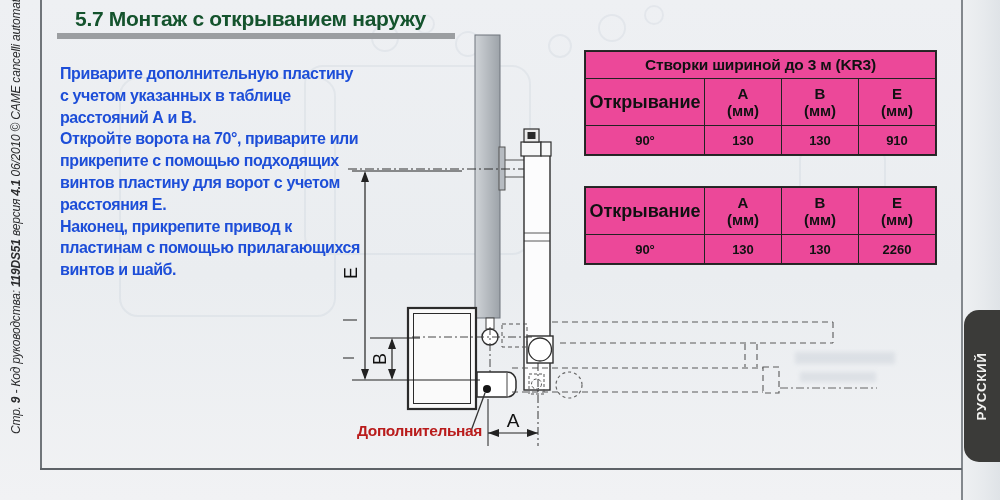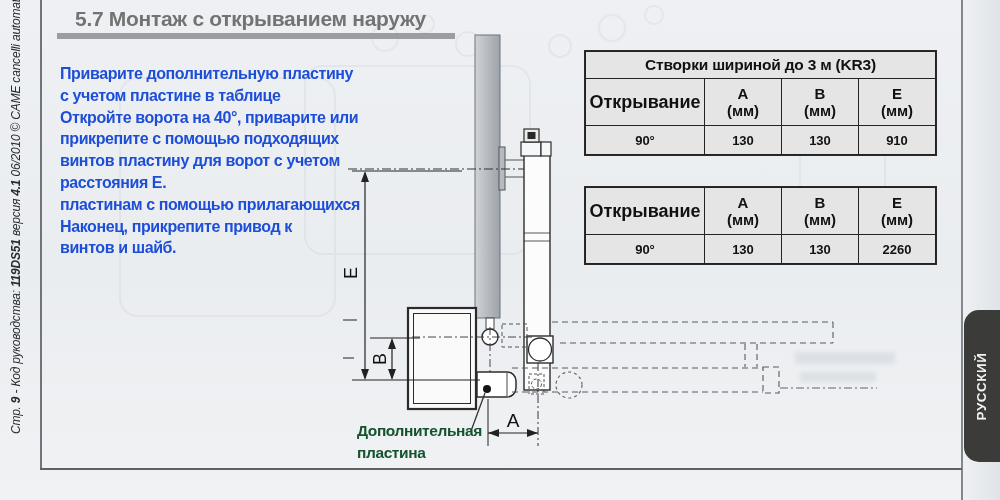--- a/index.html
+++ b/index.html
@@ -17,42 +17,42 @@
     background:linear-gradient(90deg,#eef0f2 0%,#e7eaed 55%,#dfe3e7 100%);}
   
   .spine{
     left:9px;top:434px;width:428px;height:22px;
     transform:rotate(-90deg);transform-origin:0 0;
     font-style:italic;font-size:12px;color:#2a2b2d;white-space:nowrap;
     letter-spacing:-0.2px;
   }
   .spine b{font-style:italic;}
   
-  .title{left:75px;top:7px;font-size:21px;font-weight:bold;color:#737373;letter-spacing:-0.3px;text-align:right;}
+  .title{left:75px;top:7px;font-size:21px;font-weight:bold;color:#14532d;letter-spacing:-0.3px;text-align:right;}
   .accent-bar{left:57px;top:33px;width:398px;height:6px;background:#9b9ea1;}
   
   .instructions{left:60px;top:63px;width:310px;color:#1d4ed8;}
   .instructions div{font-size:16px;font-weight:bold;line-height:21.8px;letter-spacing:-0.4px;white-space:nowrap;}
   
-  table.spec{position:absolute;border-collapse:collapse;background:#e5e5e5;box-shadow:0 0 0 1px #2a2a2a;}
+  table.spec{position:absolute;border-collapse:collapse;background:#ec4899;box-shadow:0 0 0 1px #2a2a2a;}
   table.spec td{border:1.6px solid #232323;text-align:center;vertical-align:middle;
     color:#101112;font-weight:bold;padding:0;}
   td.t-title{height:26px;font-size:15.5px;letter-spacing:-0.2px;}
   td.t-open{width:118px;height:46px;font-size:18px;}
   td.t-col{width:76px;height:46px;font-size:15px;line-height:17px;}
   td.t-val{height:28px;font-size:13px;}
   .tbl1{left:585px;top:51px;}
   .tbl2{left:585px;top:187px;}
   
   .lang-tab{left:964px;top:310px;width:36px;height:152px;background:#3b3b39;
     border-radius:15px 0 0 15px;display:flex;align-items:center;justify-content:center;}
   .lang-tab span{transform:rotate(-90deg);color:#f2f2f0;font-weight:bold;font-size:13.5px;
     letter-spacing:0.5px;white-space:nowrap;}
   
-  .callout{left:357px;top:420px;color:#14532d;font-weight:bold;font-size:15.5px;
+  .callout{left:357px;top:420px;color:#b91c1c;font-weight:bold;font-size:15.5px;
     line-height:22px;letter-spacing:-0.4px;}
   svg.diagram{left:40px;top:0;width:923px;height:470px;}
 </style>
 </head>
 <body>
 
 <div class="abs right-margin"></div>
 
 <svg class="abs diagram" viewBox="40 0 923 470">
   <defs>
@@ -172,27 +172,28 @@
 
 <div class="abs spine">
   <span>Стр. </span><b>9</b><span> - Код руководства: </span><b>119DS51</b><span> версия </span><b>4.1</b><span> 06/2010 © CAME cancelli automatici s.p.a. - Комп</span>
 </div>
 
 <div class="abs title">5.7 Монтаж с открыванием наружу</div>
 <div class="abs accent-bar"></div>
 
 <div class="abs instructions">
   <div>Приварите дополнительную пластину</div>
-  <div>с учетом пластине в таблице</div>
-  <div>Откройте ворота на 40°, приварите или</div>
+  <div>с учетом указанных в таблице</div>
+  <div>расстояний А и В.</div>
+  <div>Откройте ворота на 70°, приварите или</div>
   <div>прикрепите с помощью подходящих</div>
   <div>винтов пластину для ворот с учетом</div>
   <div>расстояния Е.</div>
+  <div>Наконец, прикрепите привод к</div>
   <div>пластинам с помощью прилагающихся</div>
-  <div>Наконец, прикрепите привод к</div>
   <div>винтов и шайб.</div>
 </div>
 
 <table class="spec tbl1">
   <tbody>
       <tr>
         <td class="t-title" colspan="4">Створки шириной до 3 м (KR3)</td>
       </tr>
   <tr>
     <td class="t-open">Открывание</td>
@@ -239,18 +240,17 @@
     <td class="t-val">90°</td>
     <td class="t-val">130</td>
     <td class="t-val">130</td>
     <td class="t-val">2260</td>
   </tr>
 </tbody>
   </table>
 
 <div class="abs callout">
   <div>Дополнительная</div>
-  <div>пластина</div>
 </div>
 
 <div class="abs lang-tab">
   <span>РУССКИЙ</span>
 </div>
 
 </body></html>

